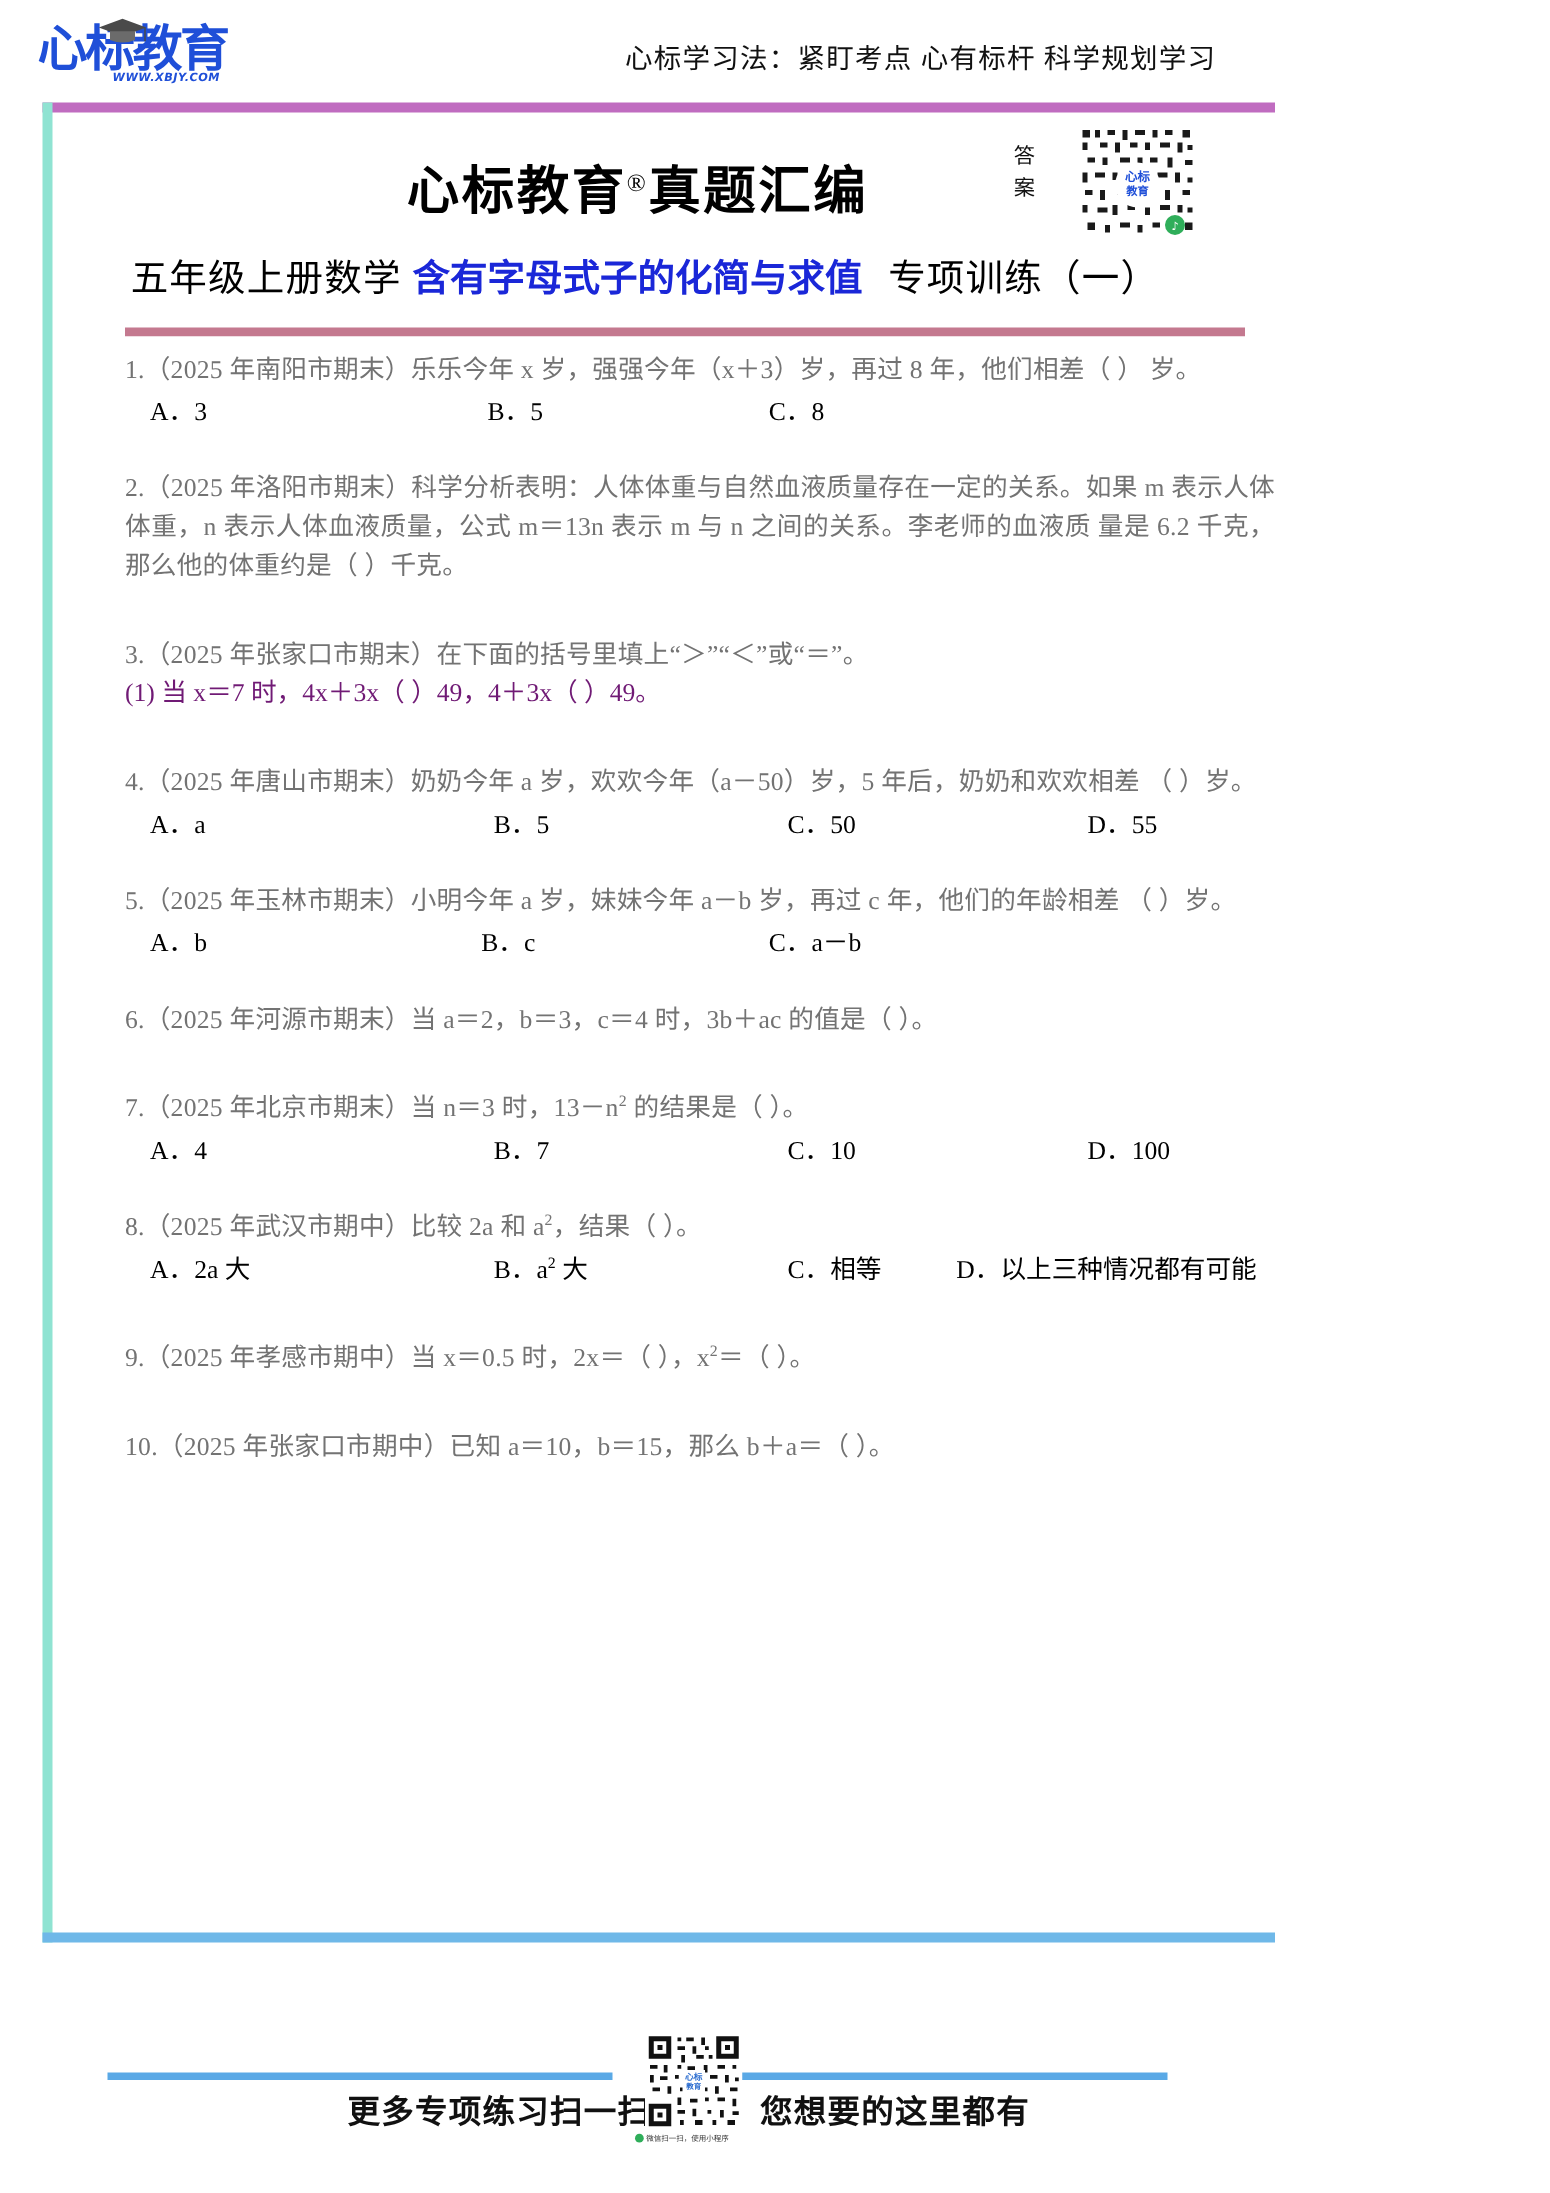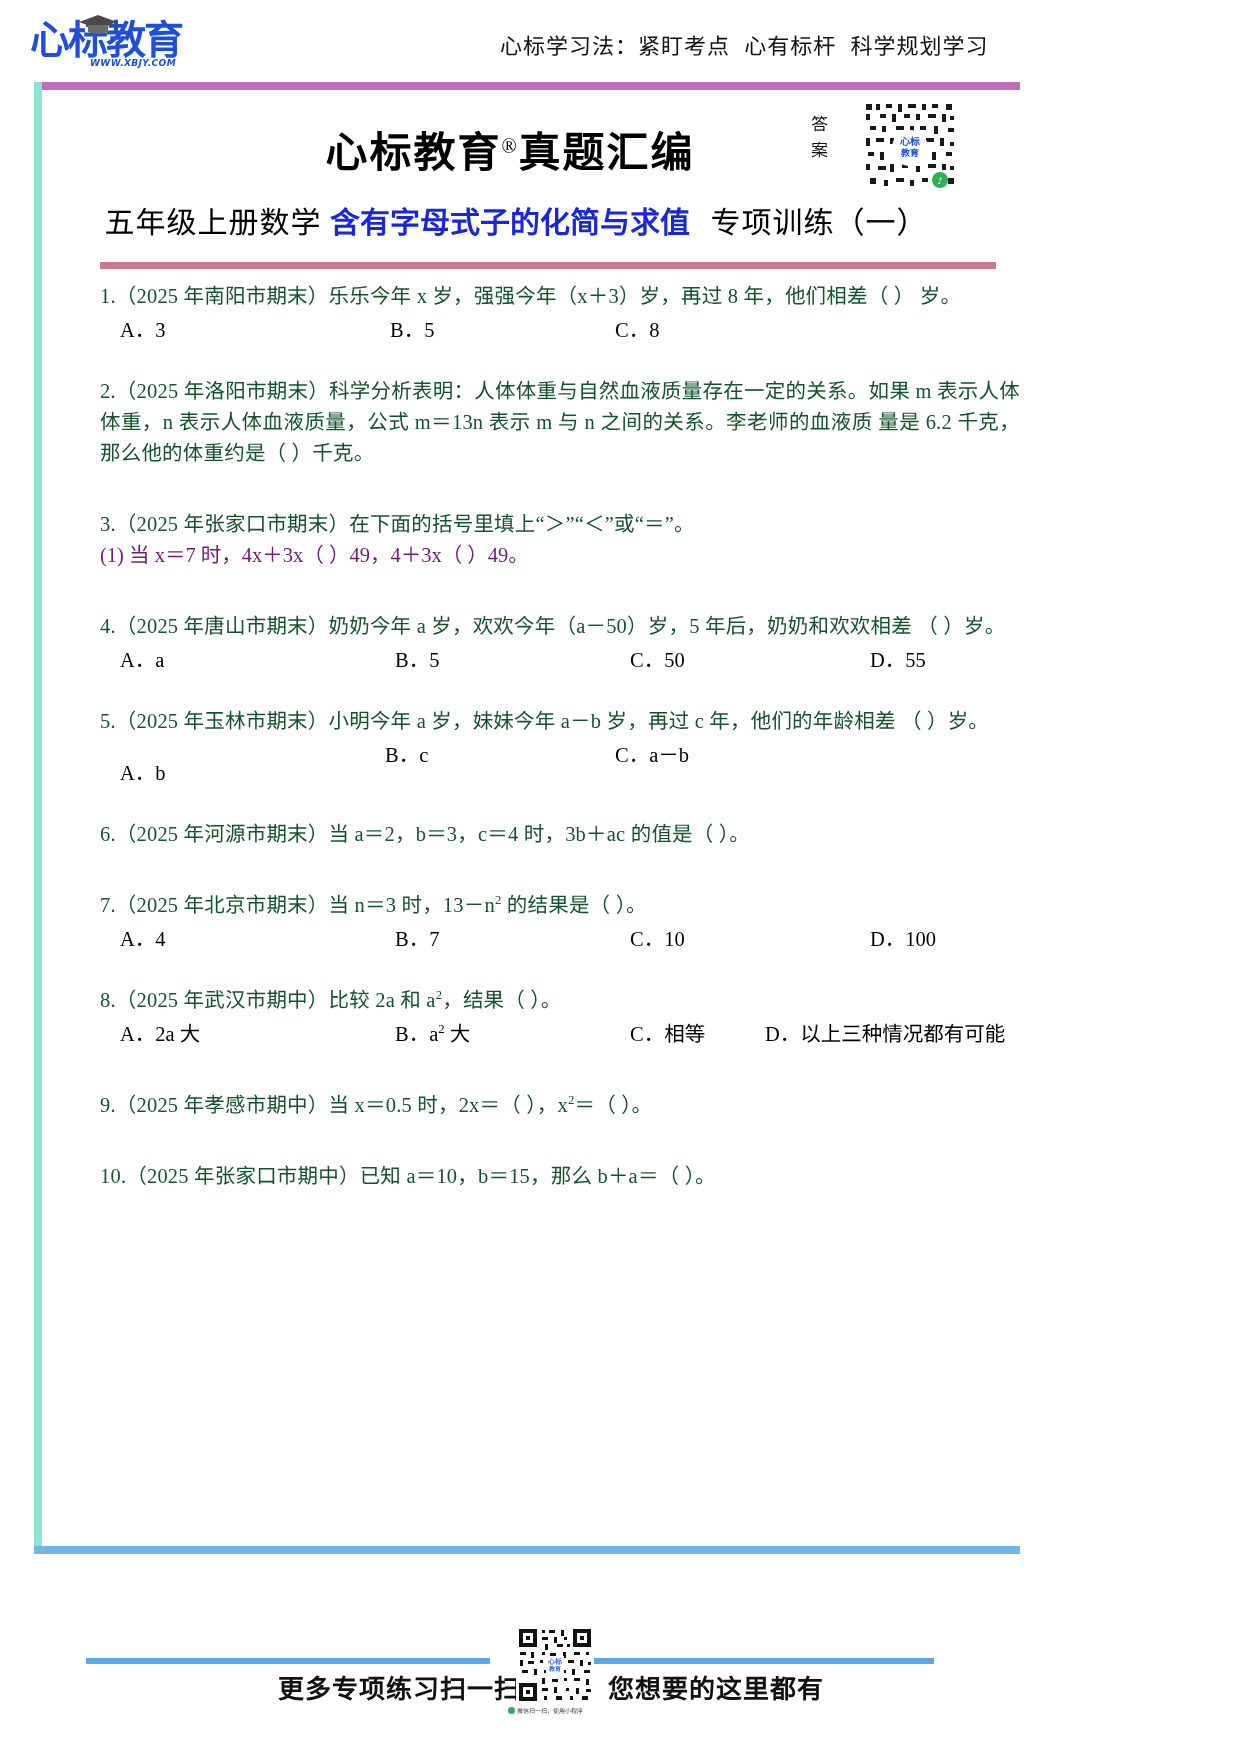--- a/index.html
+++ b/index.html
@@ -57,21 +57,21 @@
     position: absolute;
     left: 48px;
     top: -4px;
     width: 40px;
     height: 22px;
   }
   .masthead-slogan {
     position: absolute;
     left: 500px;
     top: 28px;
-    font-family: Liberation Mono, monospace;
+    font-family: Liberation Serif, serif;
     font-size: 22px;
     letter-spacing: 1px;
     color: #111;
     white-space: nowrap;
   }
 
   
   .frame {
     position: absolute;
     left: 34px;
@@ -173,21 +173,21 @@
     top: 281px;
     width: 920px;
   }
   .q {
     margin-bottom: 22px;
   }
   .q-text {
     font-family: "Liberation Serif", serif;
     font-size: 20.5px;
     line-height: 31px;
-    color: #14532d;
+    color: #737373;
     letter-spacing: 0.2px;
     text-align: justify;
   }
   .q-sub {
     font-family: "Liberation Serif", serif;
     font-size: 20.5px;
     line-height: 31px;
     color: #701a75;
   }
   .opts {
@@ -374,21 +374,21 @@
         <div class="opts">
           <span class="opt" style="width: 275px;">A．a</span>
           <span class="opt" style="width: 235px;">B．5</span>
           <span class="opt" style="width: 240px;">C．50</span>
           <span class="opt">D．55</span>
         </div>
       </div>
       <div class="q gap-m">
         <div class="q-text"><span>5.</span><span>（2025 年玉林市期末）</span><span>小明今年 a 岁，妹妹今年 a－b 岁，再过 c 年，他们的年龄相差 （         ）岁。</span></div>
         <div class="opts">
-          <span class="opt" style="width: 265px; margin-top: 18px;">A．b</span>
+          <span class="opt" style="width: 265px;">A．b</span>
           <span class="opt" style="width: 230px;">B．c</span>
           <span class="opt">C．a－b</span>
         </div>
       </div>
       <div class="q gap-l">
         <div class="q-text"><span>6.</span><span>（2025 年河源市期末）</span><span>当 a＝2，b＝3，c＝4 时，3b＋ac 的值是（         ）。</span></div>
       </div>
       <div class="q gap-m">
         <div class="q-text"><span>7.</span><span>（2025 年北京市期末）</span><span>当 n＝3 时，13－n<sup>2</sup> 的结果是（         ）。</span></div>
         <div class="opts">

